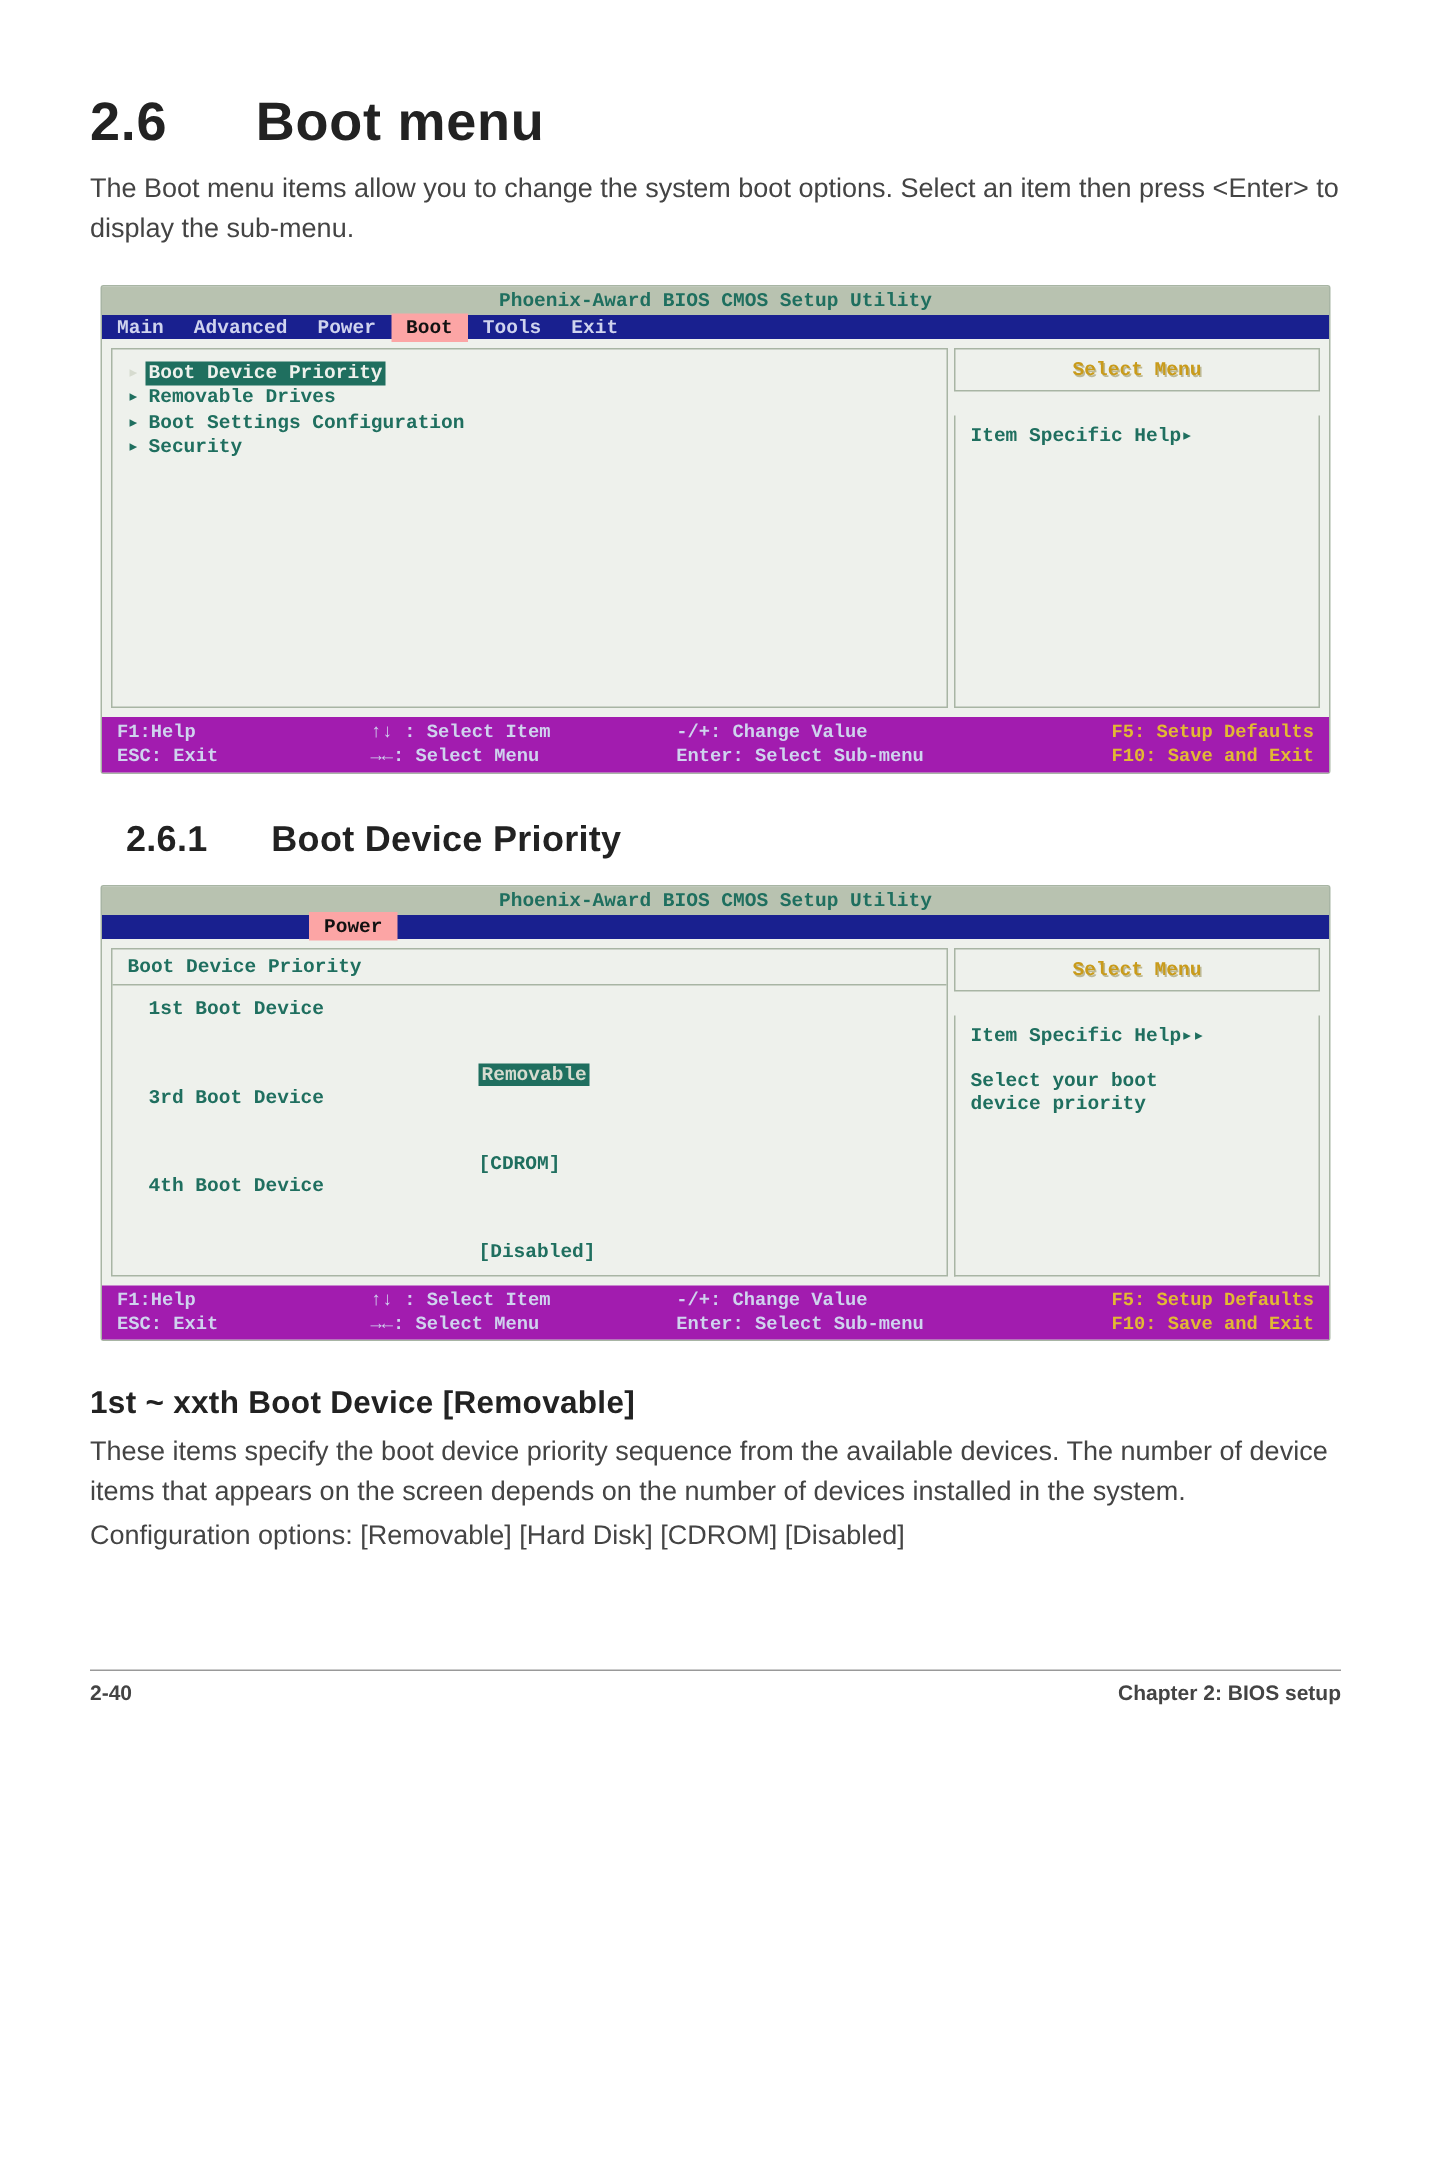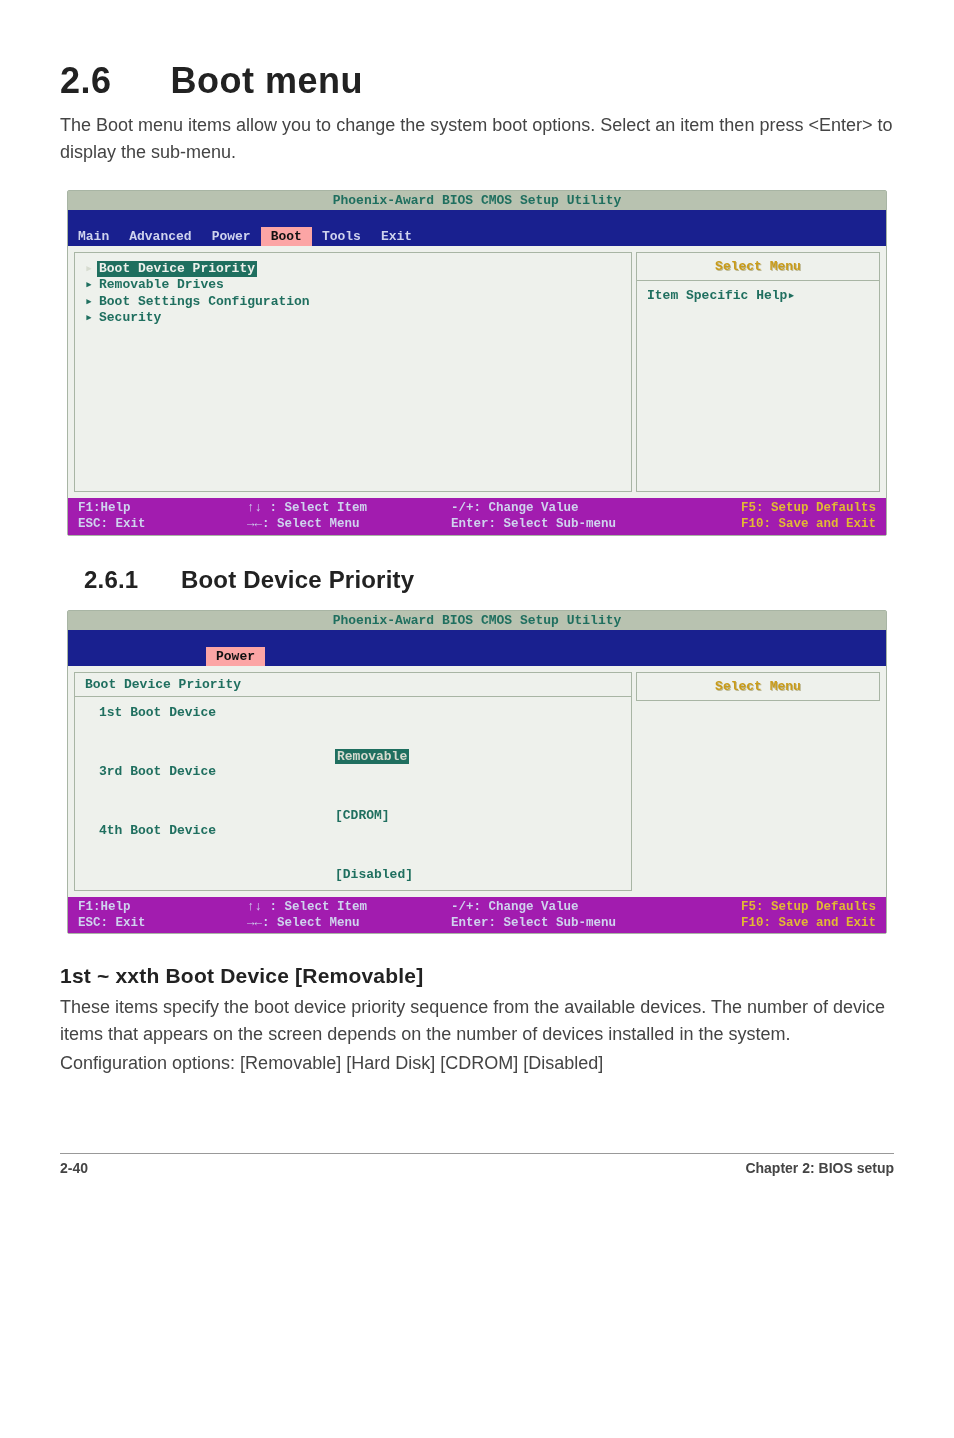--- a/index.html
+++ b/index.html
@@ -54,22 +54,22 @@
     background: #b8c2b0;
     color: #1f6f5f;
     text-align: center;
     padding: 2px 0;
   }
 
   .bios-tabs {
     background: #19208f;
     color: #d4d4dc;
     display: flex;
-    align-items: flex-end;
-    height: 36px;
+    align-items: center;
+    height: 16px;
   }
 
   .bios-tab {
     padding: 2px 10px;
     color: #cfd3ee;
   }
 
   .bios-tab.active {
     background: #fca5a5;
     color: #111;
@@ -102,21 +102,20 @@
   .bios-left-inner-2 .subheader {
     padding: 4px 10px;
   }
   .bios-left-inner-2 .subbody {
     border-top: 1px solid #a8b5a4;
     flex: 1;
     padding: 8px 10px 8px 24px;
   }
   .bios-left-inner-2 .subbody .row {
     display: flex;
-    gap: 16px;
   }
   .bios-left-inner-2 .subbody .row .lbl {
     width: 220px;
   }
   .bios-left-inner-2 .subbody .row .val {
     flex: 1;
     margin-top: 44px;
   }
   .bios-left-inner-2 .subbody .row .val .selected {
     background: #1f6f5f;
@@ -139,21 +138,21 @@
 
   .item-row {
     line-height: 1.25;
   }
 
   .bios-right {
     width: 250px;
     padding: 6px 6px 6px 0;
     display: flex;
     flex-direction: column;
-    gap: 0;
+    gap: 16px;
   }
 
   .bios-right .panel1 {
     border: 1px solid #a8b5a4;
     text-align: center;
     color: #c99b1a;
     padding: 6px 0;
   }
   .bios-right .panel1 .shadow-text {
     text-shadow: 1px 1px 0 #bdb994;
@@ -313,20 +312,25 @@
             <span class="lbl">4th Boot Device</span>
             <span class="val">[Disabled]</span>
           </div>
         </div>
       </div>
     </div>
     <div class="bios-right">
       <div class="panel1">
         <span class="shadow-text">Select Menu</span>
       </div>
+      <div class="panel2">
+        <span>Item Specific Help</span><span>▸▸</span><br><br>
+        <span>Select your boot</span><br>
+        <span>device priority</span>
+      </div>
     </div>
   </div>
   <div class="bios-footer">
     <div class="col"><span>F1:Help</span>
 <span>ESC: Exit</span></div>
     <div class="col"><span>↑↓ : Select Item</span>
 <span>→←: Select Menu</span></div>
     <div class="col"><span>-/+: Change Value</span>
 <span>Enter: Select Sub-menu</span></div>
     <div class="col yellow" style="text-align:right;"><span>F5: Setup Defaults</span>

